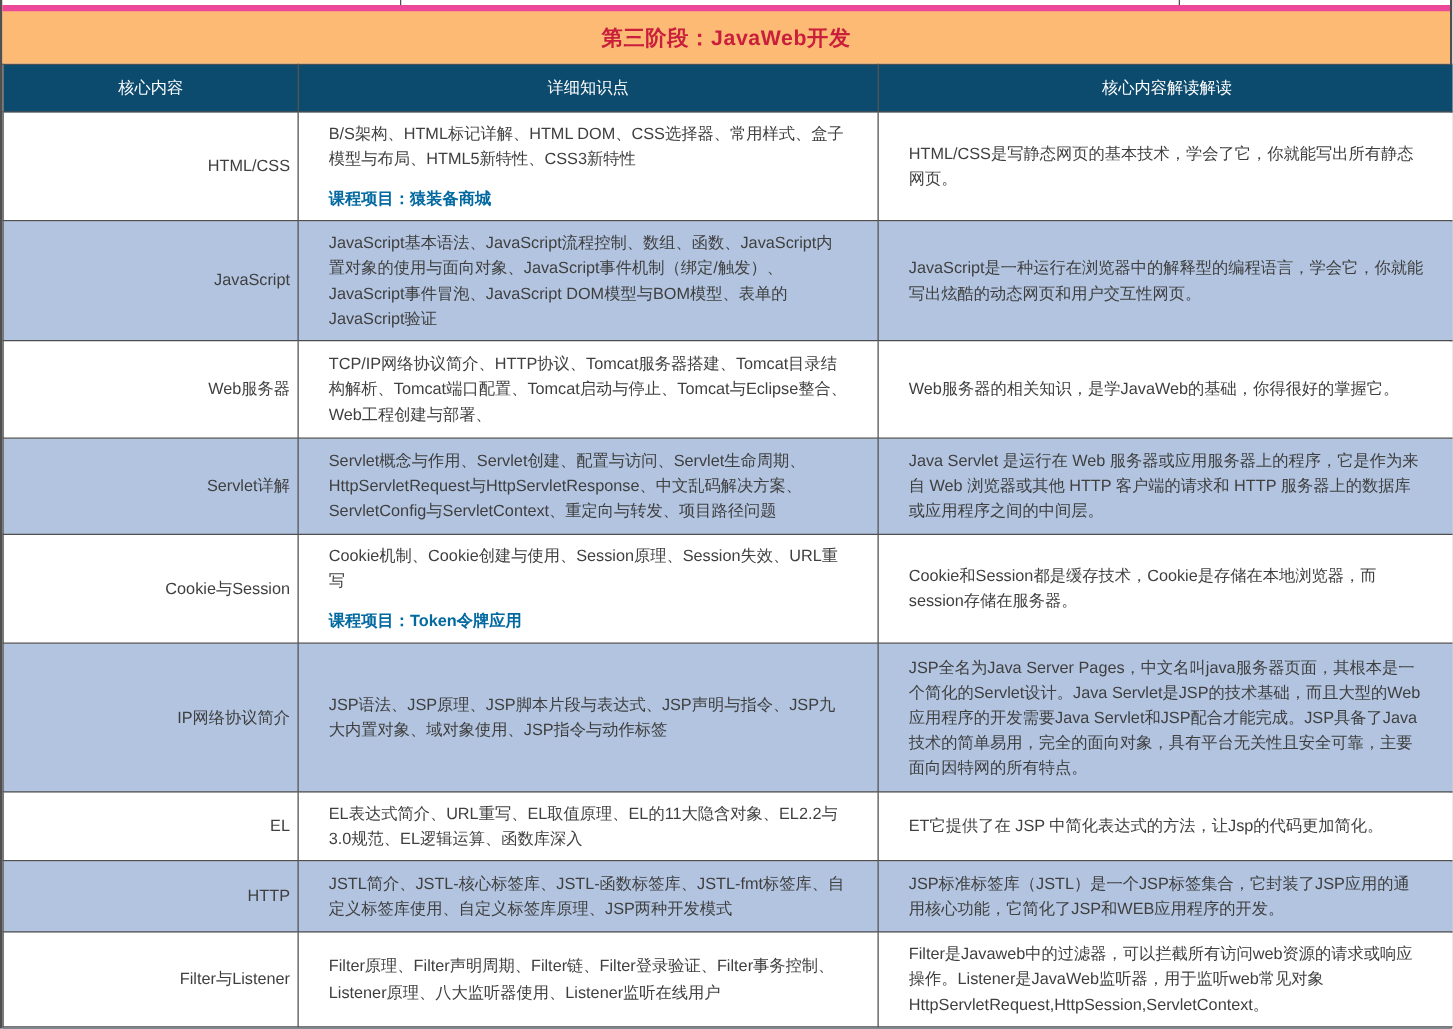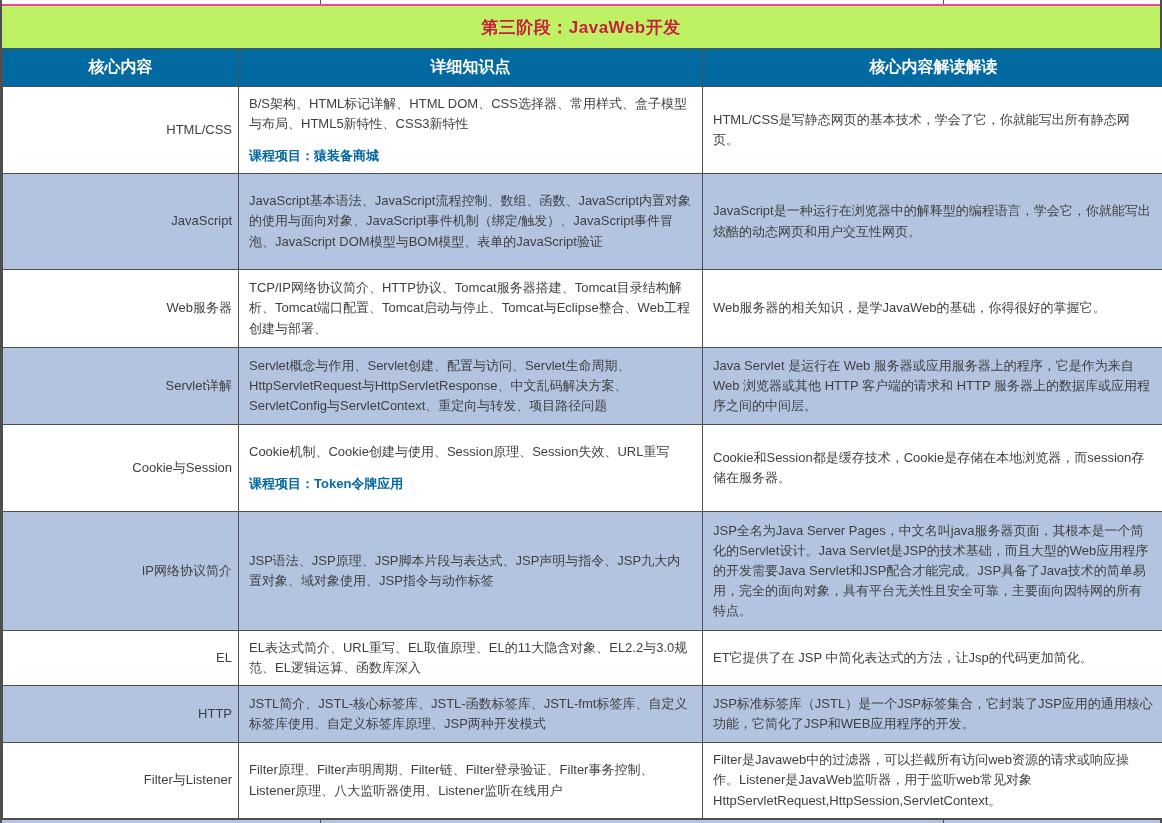--- a/index.html
+++ b/index.html
@@ -15,39 +15,39 @@
   }
   
   .sliver{position:relative;width:100%;}
   .sliver.top{height:4px;background:#ffffff;}
   .sliver.bottom{height:6px;background:#b2c4e0;border-top:1px solid #4f4f4f;}
   .vline{position:absolute;top:0;bottom:0;width:1px;background:#4f4f4f;}
   .vline.v1{left:318px;}
   .vline.v2{left:941px;}
 
   .title-row{
-    height:42px;border-top:2px solid #ec4899;
+    height:42px;border-top:5px solid #ec4899;
     display:flex;align-items:center;justify-content:center;
     color:#c91e3c;font-size:17px;font-weight:bold;letter-spacing:.5px;
-    background:#bef264;
+    background:#fdba74;
   }
 
   table.tbl{
     width:100%;border-collapse:collapse;table-layout:fixed;
     font-size:13px;color:#3f3f3f;
   }
   .tbl th,.tbl td{
     border:1px solid #4f4f4f;vertical-align:middle;
     line-height:1.55;word-break:break-word;
   }
   .tbl thead th{
-    background:#0369a1;color:#ffffff;font-weight:bold;
-    height:37px;font-size:16px;text-align:center;padding:0 6px;
+    background:#0c4a6e;color:#ffffff;font-weight:normal;
+    height:37px;font-size:13px;text-align:center;padding:0 6px;
   }
-  .tbl td{padding:6px 10px;}
+  .tbl td{padding:6px 24px;}
   .tbl td.topic{text-align:right;padding:6px 6px;}
   .tbl td.details,.tbl td.summary{text-align:left;}
   .tbl td p{margin:0;}
   .tbl td p.project{font-weight:bold;color:#0369a1;margin-top:11px;}
   .tbl tbody tr.alt td{background:#b2c4e0;}
   .tbl tbody tr:not(.alt) td{background:#ffffff;}
 
   
   #rows tr:nth-child(1){height:87px;}
   #rows tr:nth-child(2){height:96px;}

